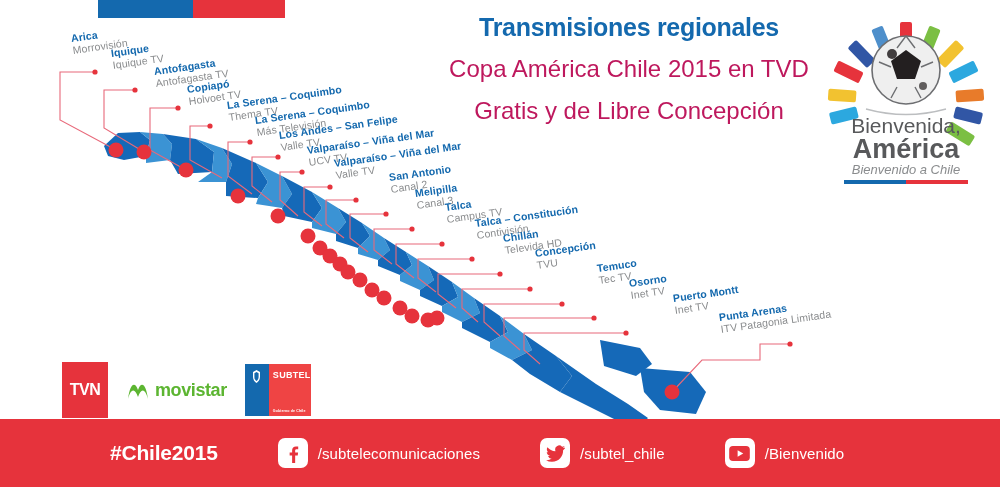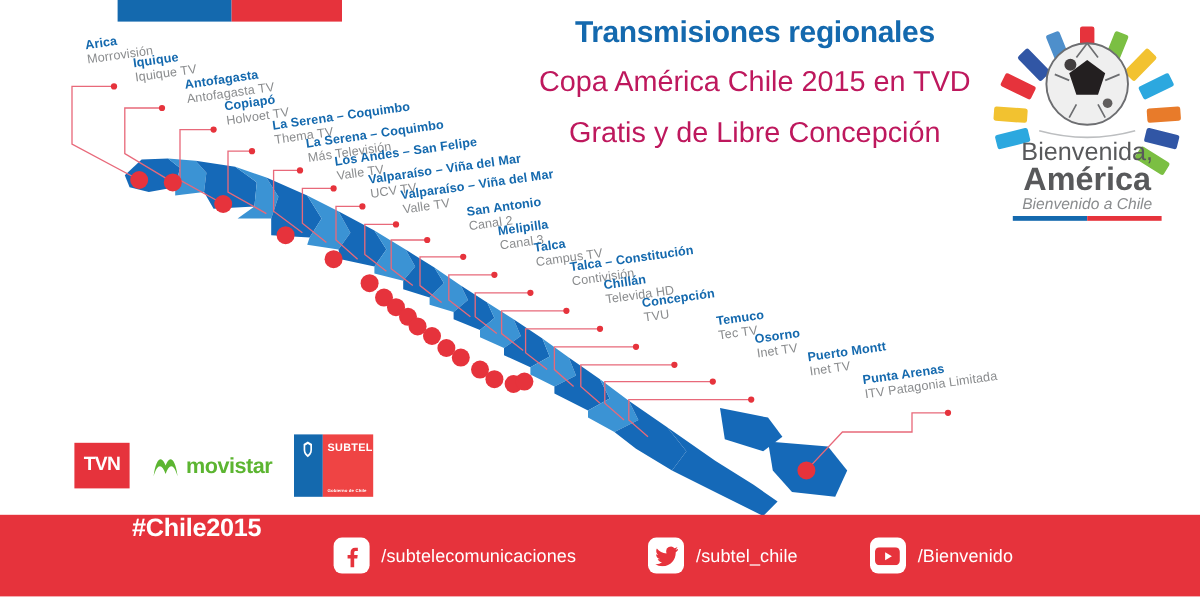--- a/index.html
+++ b/index.html
@@ -26,32 +26,32 @@
   
   #mapsvg{position:absolute;left:0;top:0;width:1000px;height:440px;}
 
   
   .lbl{position:absolute;transform-origin:0 50%;white-space:nowrap;}
   .lbl .city{font-size:10.5px;font-weight:bold;color:#1469AE;line-height:1.12;letter-spacing:.1px;}
   .lbl .chan{font-size:10.5px;color:#8A8C8E;line-height:1.12;letter-spacing:.1px;}
 
   
   .partners{position:absolute;left:62px;top:362px;display:flex;align-items:center;gap:18px;}
-  .tvn{width:46px;height:38px;background:#E6333C;display:flex;align-items:center;justify-content:center;}
+  .tvn{width:46px;height:56px;background:#E6333C;display:flex;align-items:center;justify-content:center;}
   .tvn span{color:#fff;font-size:16px;font-weight:bold;letter-spacing:-.5px;}
   .movistar{display:flex;align-items:center;gap:5px;}
   .mov-txt{color:#5CB531;font-size:18px;font-weight:bold;letter-spacing:-.4px;}
   .subtel{width:66px;height:52px;display:flex;}
   .subtel .sb-l{width:24px;background:#1469AE;display:flex;align-items:flex-start;justify-content:center;padding-top:5px;}
   .subtel .sb-r{flex:1;background:#ef4444;position:relative;}
   .subtel .sb-r .sb-t{color:#fff;font-size:9px;font-weight:bold;letter-spacing:.3px;margin:6px 0 0 4px;}
   .subtel .sb-r .sb-b{position:absolute;bottom:3px;left:4px;color:#fff;font-size:3.6px;font-weight:bold;letter-spacing:.1px;}
 
   
-  .footer{position:absolute;left:0;bottom:3px;width:1000px;height:68px;background:#E6333C;display:flex;}
+  .footer{position:absolute;left:0;bottom:13px;width:1000px;height:68px;background:#E6333C;display:flex;align-items:center;}
   .hash{color:#fff;font-size:21px;font-weight:bold;letter-spacing:-.2px;margin-left:110px;}
   .social{display:flex;align-items:center;gap:10px;margin-left:60px;}
   .sbox{width:30px;height:30px;background:#fff;border-radius:7px;display:flex;align-items:center;justify-content:center;}
   .shandle{color:#fff;font-size:15px;letter-spacing:.1px;}
 </style>
 </head>
 <body>
 
 <div id="stage">
 

